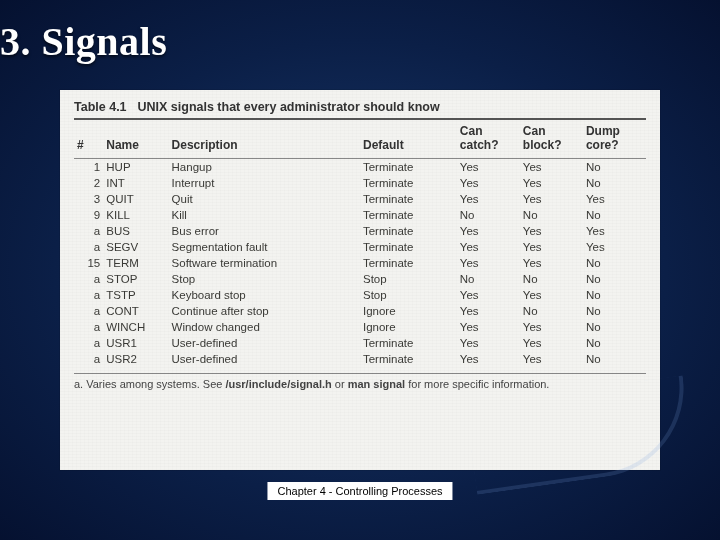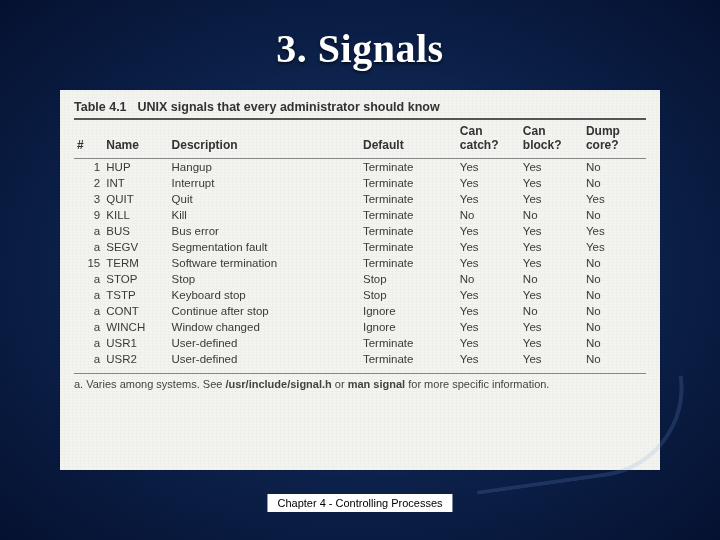--- a/index.html
+++ b/index.html
@@ -7,22 +7,21 @@
   body {
     background: radial-gradient(ellipse at center, #1a3a6e 0%, #0b1f47 60%, #051130 100%);
     font-family: Arial, Helvetica, sans-serif;
     position: relative;
   }
   .title {
     color: #fff;
     font-family: "Times New Roman", Times, serif;
     font-weight: 700;
     font-size: 40px;
-    text-align: center;
-    padding: 25px 0 10px 0;
+    padding: 18px 0 10px 0;
     text-shadow: 0 2px 3px rgba(0,0,0,0.6);
     letter-spacing: 0.5px;
   }
   .panel {
     position: absolute;
     left: 60px;
     top: 90px;
     width: 600px;
     height: 380px;
     background: #f3f3f0;
@@ -66,21 +65,21 @@
   .col-def  { width: 86px; }
   .col-c1   { width: 56px; }
   .col-c2   { width: 56px; }
   .col-c3   { width: 56px; }
   .footnote-rule { border-top: 1px solid #888; margin-top: 6px; padding-top: 4px; font-size: 11px; color:#444; }
   .footnote-rule .fpath { font-weight: 600; }
   .footer-bar {
     position: absolute;
     left: 50%;
     transform: translateX(-50%);
-    bottom: 28px;
+    bottom: 40px;
     background: #fff;
     color: #000;
     font-size: 11px;
     padding: 3px 10px;
     white-space: nowrap;
   }
   .swoosh {
     position: absolute;
     right: 30px;
     bottom: 60px;

